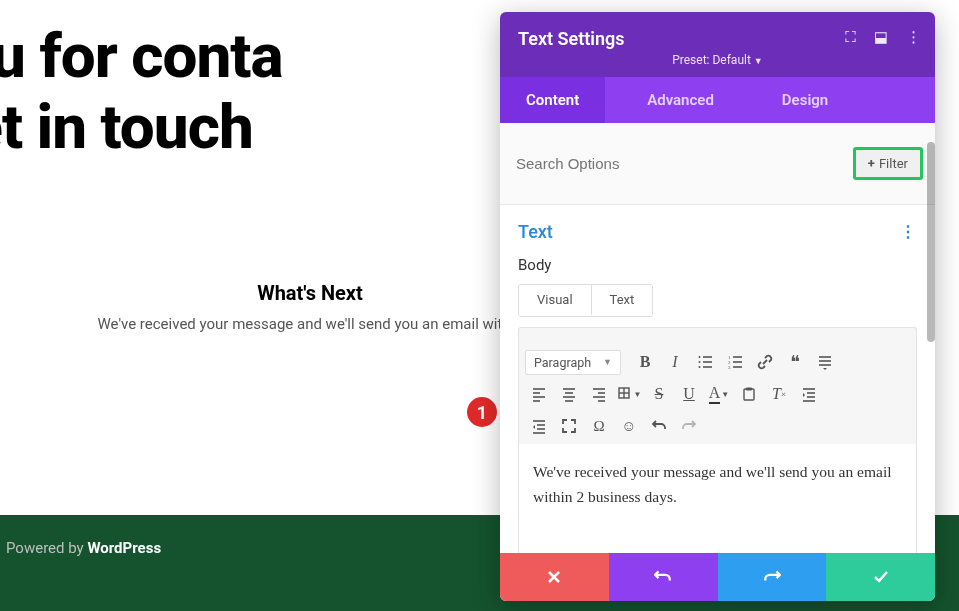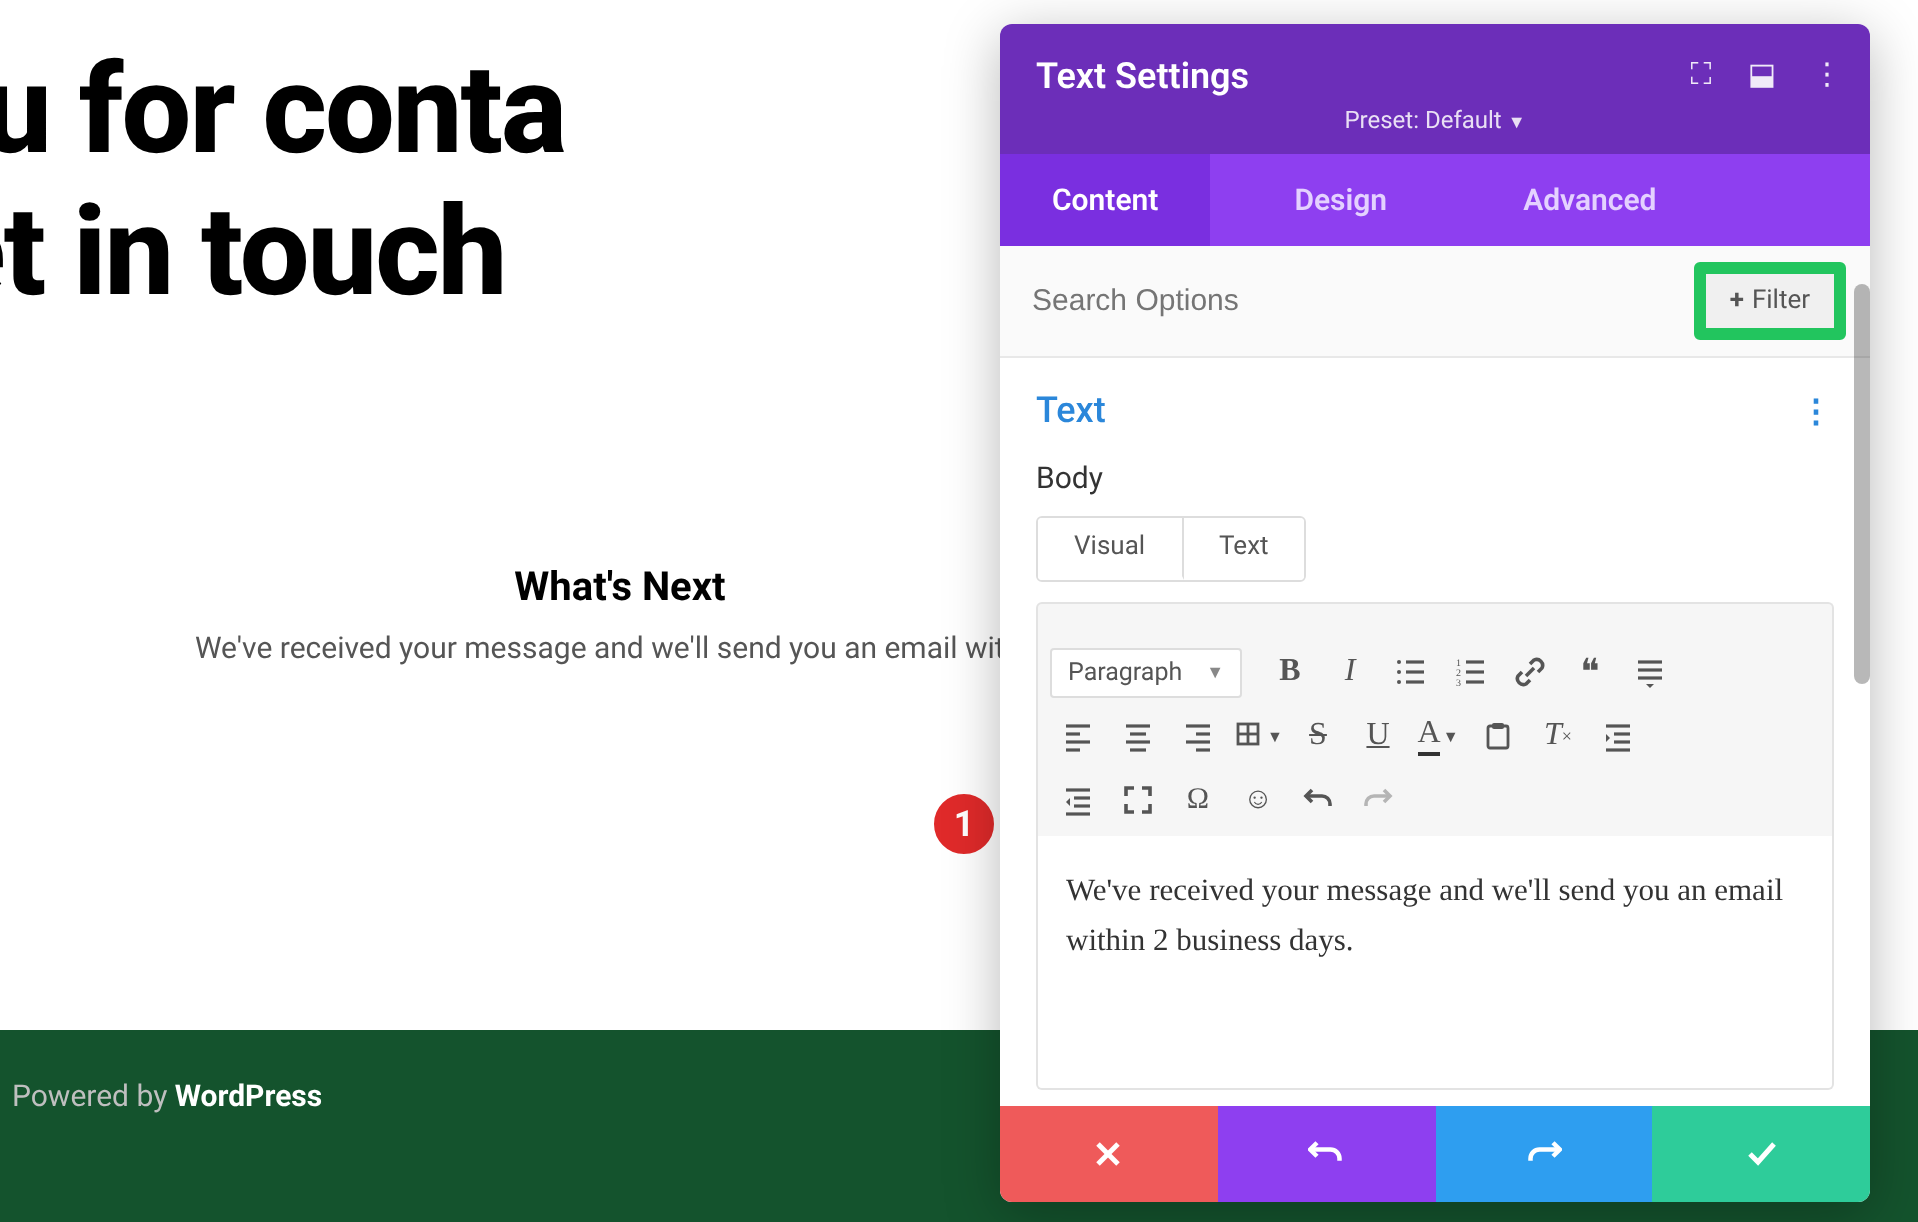--- a/index.html
+++ b/index.html
@@ -26,21 +26,21 @@
 .header-icons { position: absolute; top: 16px; right: 14px; display: flex; gap: 18px; }
 .header-icons span { cursor: pointer; font-size: 15px; opacity: 0.9; }
 
 .panel-tabs { background: #8e3ff0; display: flex; gap: 16px; }
 .panel-tab { flex: 0 0 auto; padding: 14px 26px; font-size: 15px; font-weight: 600; color: #e4d1ff; cursor: pointer; }
 .panel-tab.active { background: #7a2fe0; color: #fff; }
 
 .panel-scroll { flex: 1; overflow-y: auto; overflow-x: hidden; }
 .search-row { display: flex; align-items: center; border-bottom: 1px solid #e8e8e8; background: #fafafa; }
 .search-input { flex: 1; border: none; background: transparent; padding: 14px 16px; font-size: 15px; color: #888; outline: none; }
-.filter-btn { background: #f0f0f0; border: 6px solid #22c55e; border-radius: 3px; padding: 6px 12px; margin: 8px 12px; font-size: 13px; color: #555; cursor: pointer; white-space: nowrap; }
+.filter-btn { background: #f0f0f0; border: 3px solid #22c55e; border-radius: 3px; padding: 6px 12px; margin: 24px 12px; font-size: 13px; color: #555; cursor: pointer; white-space: nowrap; }
 .filter-btn .plus { font-weight: 700; margin-right: 4px; }
 
 .section { padding: 16px 18px 12px 18px; border-bottom: 1px solid #e8e8e8; position: relative; }
 .section-head { display: flex; justify-content: space-between; align-items: center; }
 .section-title { color: #2b87da; font-size: 18px; font-weight: 500; cursor: pointer; }
 .section-more { color: #2b87da; cursor: pointer; font-size: 16px; font-weight: 700; letter-spacing: 1px; }
 .field-label { font-size: 15px; color: #333; margin: 14px 0 10px 0; }
 
 .media-row { display: flex; align-items: center; justify-content: space-between; }
 .add-media { background: #6b6b6b; color: #fff; border: none; border-radius: 3px; padding: 9px 14px; font-size: 13px; font-weight: 700; cursor: pointer; }
@@ -100,22 +100,22 @@
     </div>
     <div class="header-icons">
       <span>⛶</span>
       <span>⬓</span>
       <span>⋮</span>
     </div>
   </div>
 
   <div class="panel-tabs">
     <div class="panel-tab active">Content</div>
+    <div class="panel-tab">Advanced</div>
     <div class="panel-tab">Design</div>
-    <div class="panel-tab">Advanced</div>
   </div>
 
   <div class="panel-scroll">
     <div class="search-row">
       <input class="search-input" placeholder="Search Options" style="">
       <div class="filter-btn"><span class="plus">+</span><span>Filter</span></div>
     </div>
 
     <div class="section">
       <div class="section-head">

